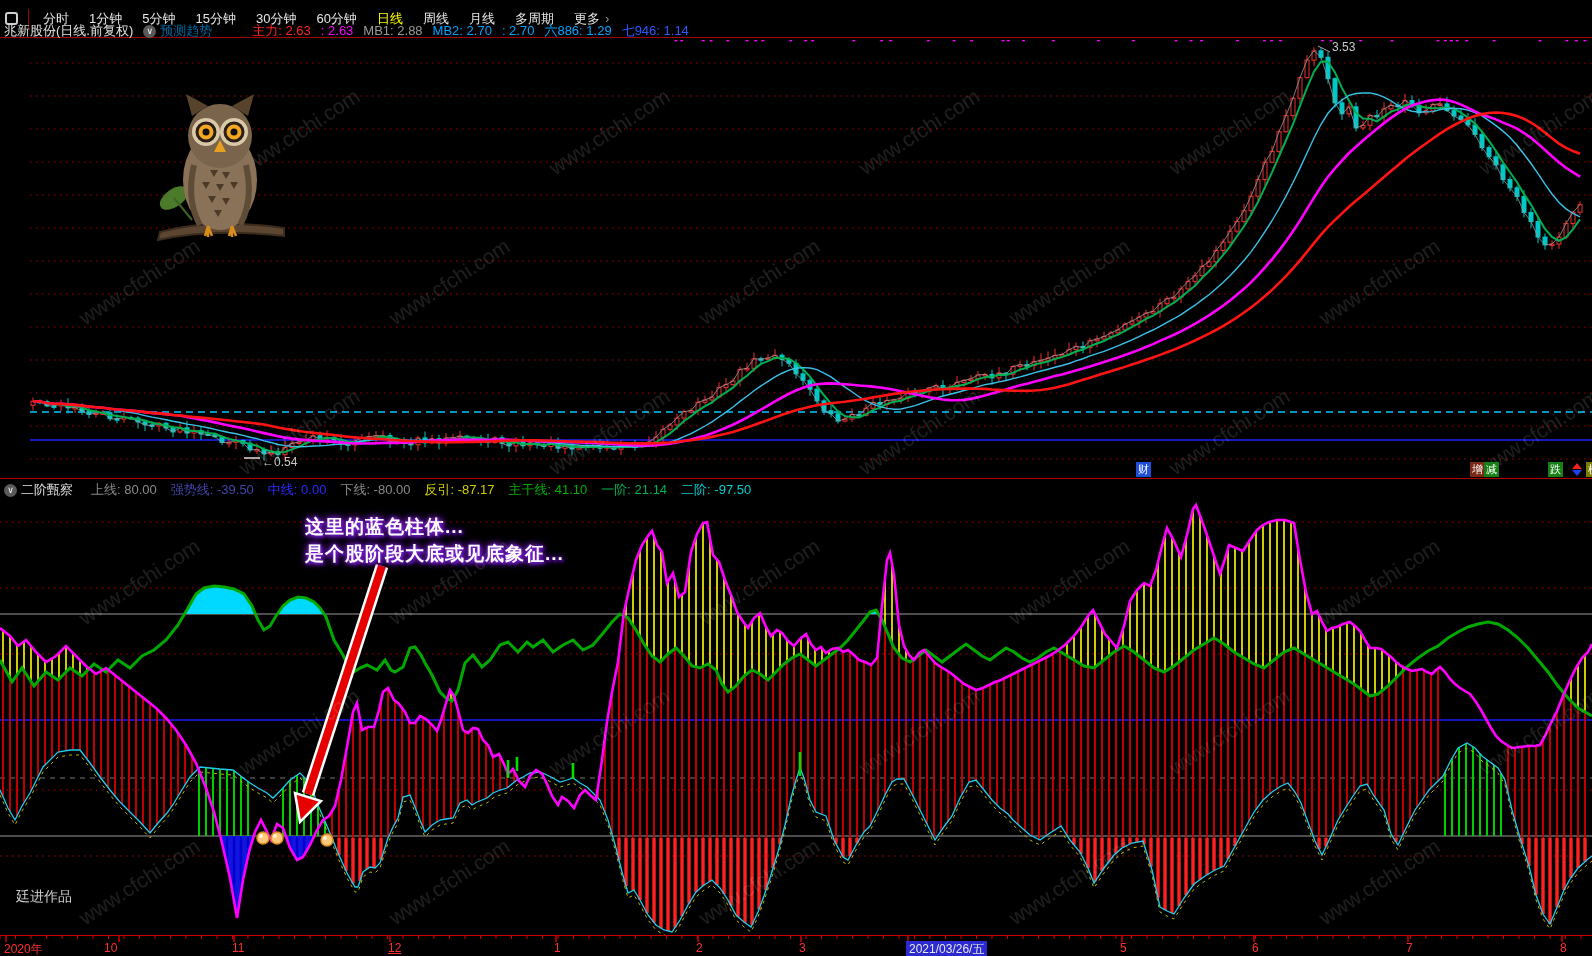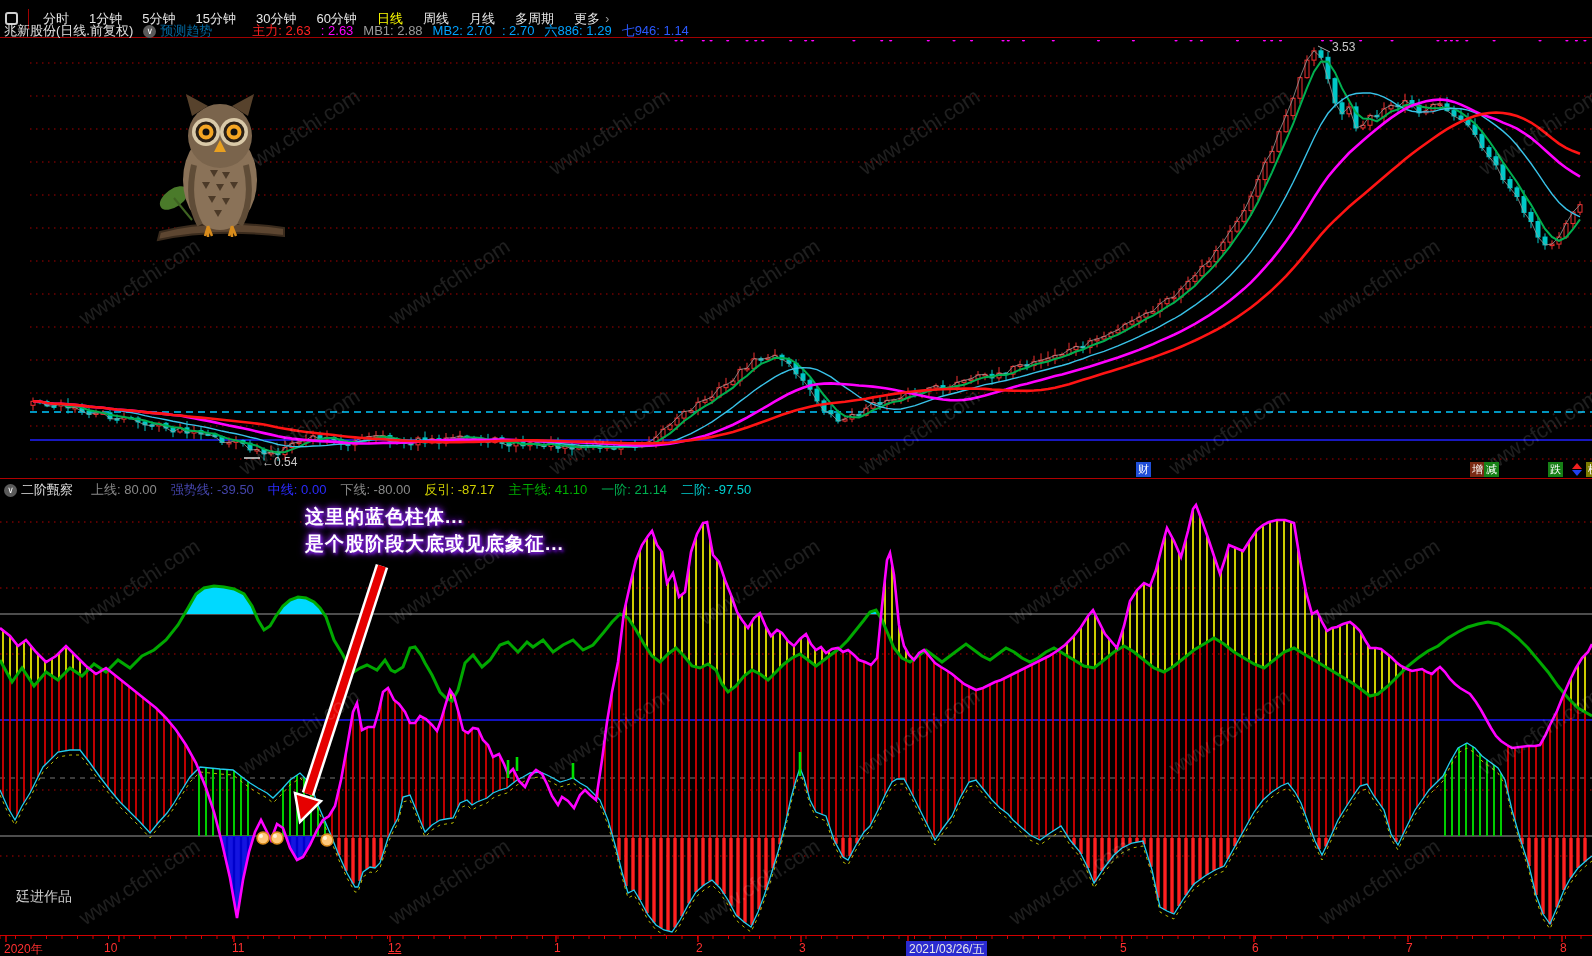--- a/index.html
+++ b/index.html
@@ -41,21 +41,21 @@
 
   
   #sep1 { position:absolute; left:0; top:478px; width:1592px; height:1px; background:#b00000; }
   #indhdr { position:absolute; left:0; top:480px; width:1592px; height:20px;
     display:flex; align-items:center; font-size:13px; }
   .ihf { margin-right:14px; white-space:nowrap; }
 
   #lower-wrap { position:absolute; left:0; top:500px; width:1592px; height:435px; }
   #lower-svg { position:absolute; left:0; top:0; }
 
-  #annotation { position:absolute; left:305px; top:3px; z-index:20; font-size:19px;
+  #annotation { position:absolute; left:305px; top:13px; z-index:20; font-size:19px;
     font-weight:bold; color:#ffffff; line-height:27px; letter-spacing:1px;
     text-shadow:0 0 3px #7a1fd0,0 0 6px #7a1fd0,0 0 9px #8a2be2,2px 2px 3px #5a0fb0; }
   #credit { position:absolute; left:16px; top:388px; color:#cfcfcf; font-size:14px; z-index:8; }
 
   
   #axisbar { position:absolute; left:0; top:935px; width:1592px; height:39px;
     border-top:1px solid #d00000; }
   .axlbl { position:absolute; top:5px; font-size:12px; color:#ff3030; white-space:nowrap; }
   .axlbl.hl { background:#2a2ad0; color:#e8e8e8; padding:0 3px; }
 

